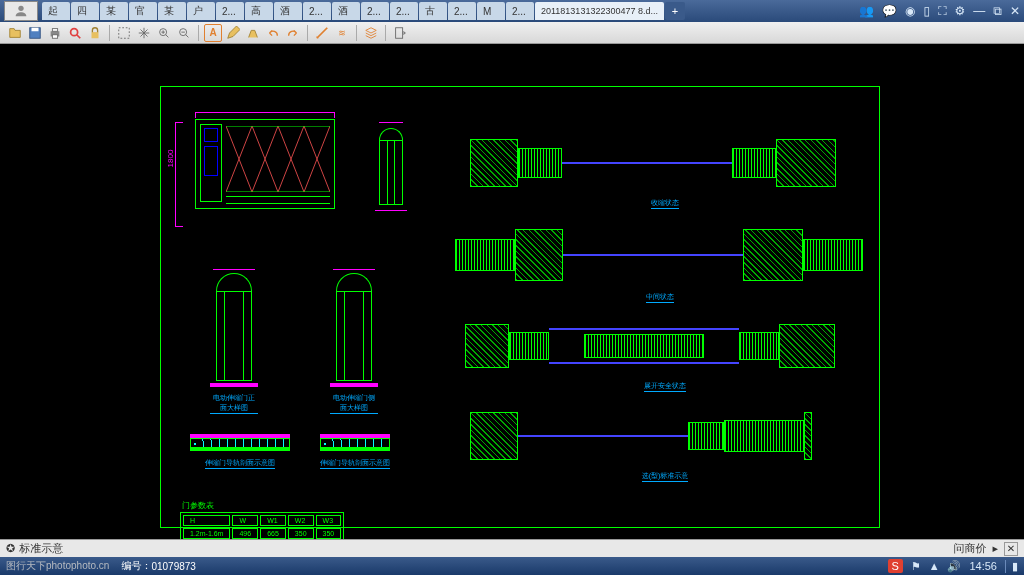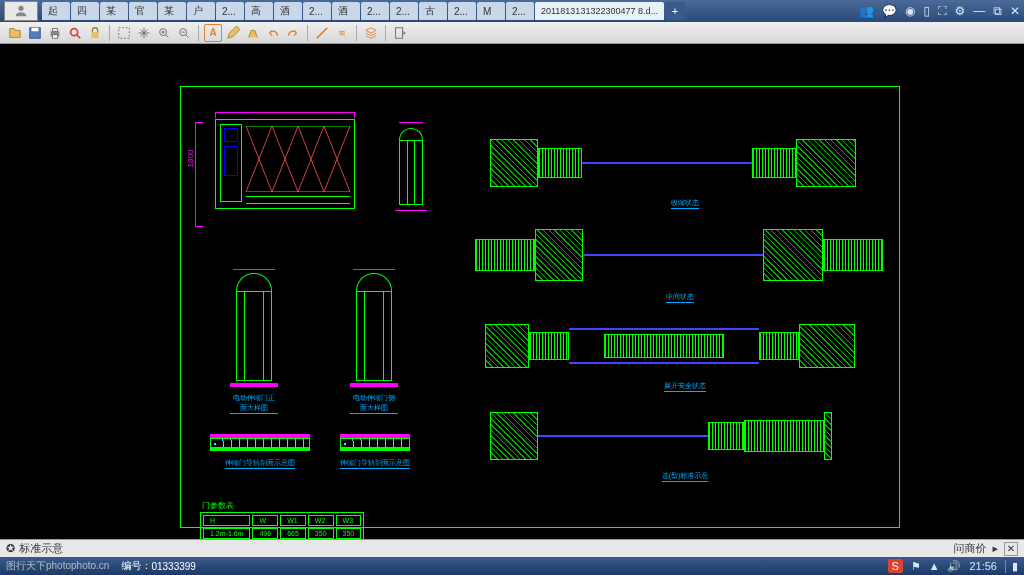--- a/index.html
+++ b/index.html
@@ -12,21 +12,21 @@
     .tab { background: #c8d8e8; color: #333; padding: 2px 6px; font-size: 10px; height: 18px; display: flex; align-items: center; white-space: nowrap; border-radius: 2px 2px 0 0; min-width: 28px; cursor: pointer; }
     .tab.active { background: #e8f0f8; font-size: 9px; }
     .add-tab { width: 20px; height: 18px; background: #3a5a8a; color: #fff; display: flex; align-items: center; justify-content: center; border-radius: 2px; cursor: pointer; }
     .win-controls { display: flex; gap: 8px; margin-left: 8px; }
     .win-icon { color: #d8e8f8; cursor: pointer; font-size: 12px; }
     
     .toolbar { height: 22px; background: linear-gradient(#f0f0f0, #d8d8d8); border-bottom: 1px solid #999; display: flex; align-items: center; padding: 0 6px; gap: 2px; }
     .tool-btn { width: 18px; height: 18px; display: flex; align-items: center; justify-content: center; cursor: pointer; border-radius: 2px; }
     .tool-sep { width: 1px; height: 16px; background: #aaa; margin: 0 3px; }
     
-    .canvas-area { height: 495px; background: #000; position: relative; overflow: hidden; margin-left: 20px; }
+    .canvas-area { height: 495px; background: #000; position: relative; overflow: hidden; }
     .drawing-frame { position: absolute; left: 160px; top: 42px; width: 720px; height: 442px; border: 1px solid #0f0; }
     
     .gate-elevation { position: absolute; left: 185px; top: 75px; width: 160px; height: 115px; }
     .gate-frame { width: 140px; height: 90px; border: 1px solid #0f0; position: relative; margin-left: 10px; }
     
     .dim-v { position: absolute; left: 175px; top: 78px; width: 8px; height: 105px; border-left: 1px solid #f0f; border-top: 1px solid #f0f; border-bottom: 1px solid #f0f; }
     .dim-v-text { position: absolute; left: 162px; top: 110px; color: #f0f; font-size: 8px; transform: rotate(-90deg); }
     .dim-h-top { position: absolute; left: 195px; top: 68px; width: 140px; height: 6px; border-top: 1px solid #f0f; border-left: 1px solid #f0f; border-right: 1px solid #f0f; }
     
     .arch-door { position: absolute; width: 32px; }
@@ -347,22 +347,22 @@
   <div class="status-right">
     <span>问商价</span>
     <span>▸</span>
     <span class="close-x">✕</span>
   </div>
 </div>
 
 <div class="taskbar">
   <span class="watermark">图行天下photophoto.cn</span>
   <span style="margin-left:12px;color:#fff">编号：</span>
-  <span style="color:#fff">01333399</span>
+  <span style="color:#fff">01079873</span>
   <div class="taskbar-right">
     <span class="tray-icon" style="background:#e04030;padding:1px 4px;border-radius:2px;color:#fff">S</span>
     <span class="tray-icon">⚑</span>
     <span class="tray-icon">▲</span>
     <span class="tray-icon">🔊</span>
-    <span class="tray-icon">21:56</span>
+    <span class="tray-icon">14:56</span>
     <span class="tray-icon" style="border-left:1px solid #6a8aba;padding-left:6px">▮</span>
   </div>
 </div>
 
 </body></html>

